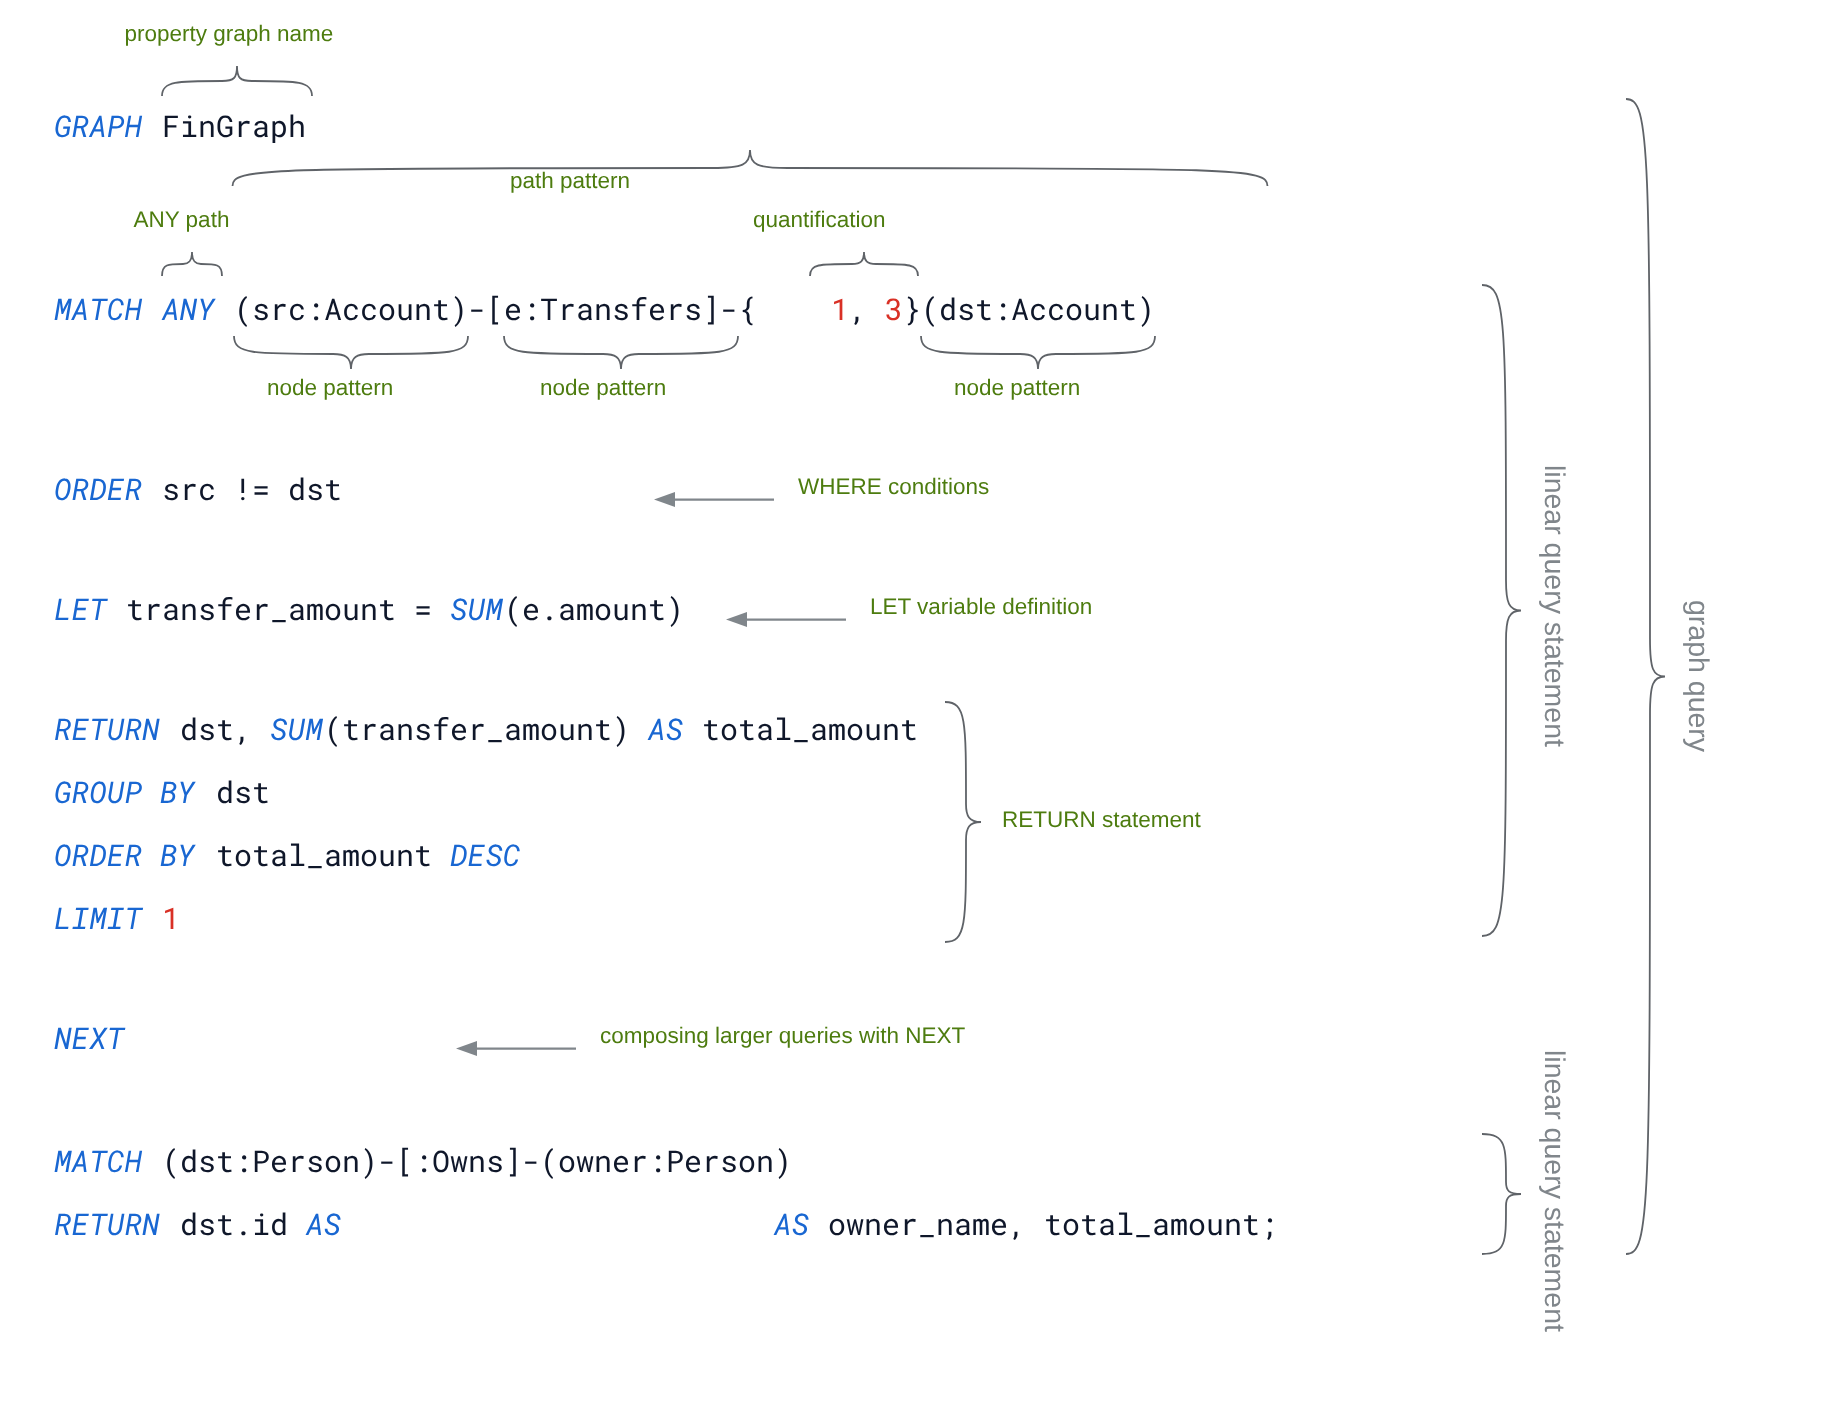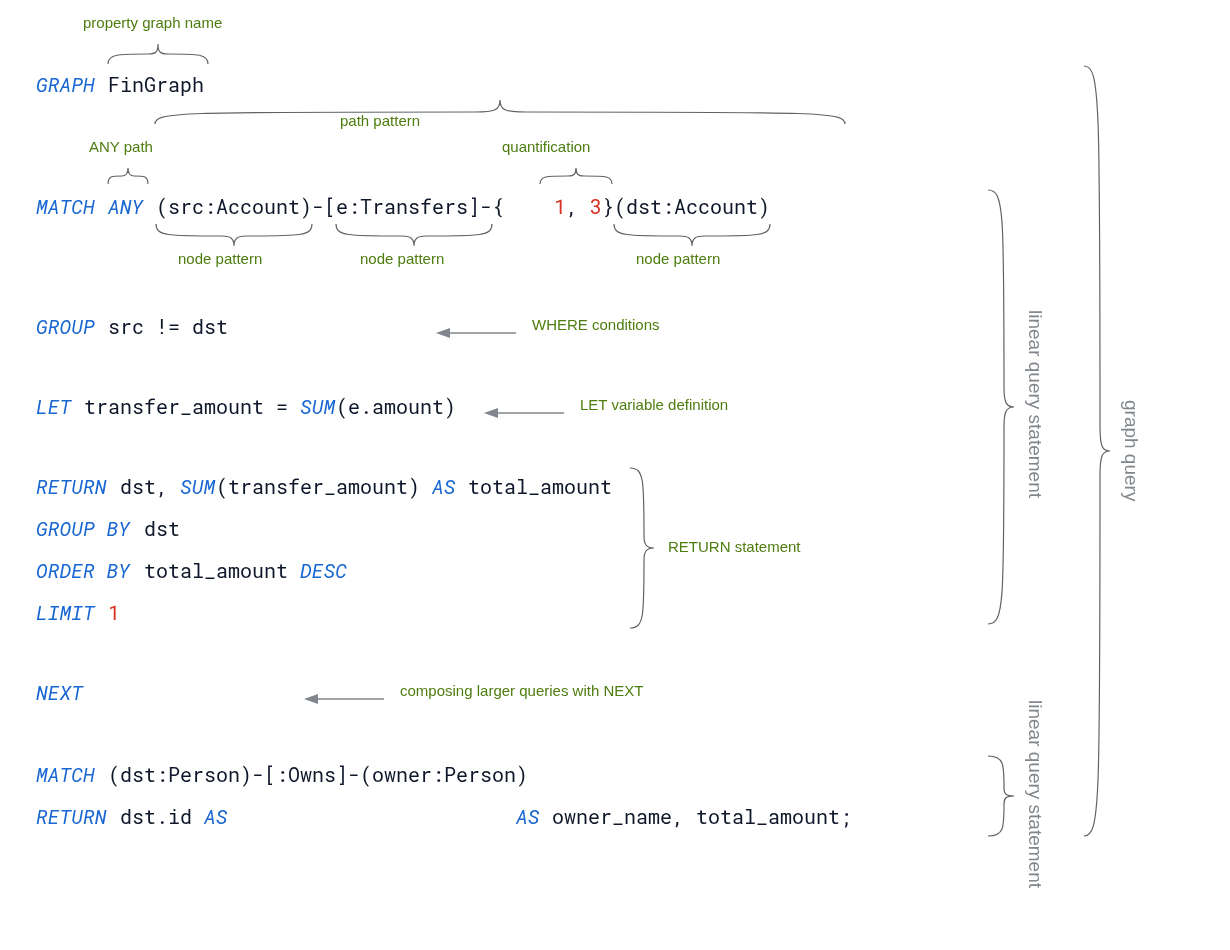--- a/index.html
+++ b/index.html
@@ -72,21 +72,21 @@
   <svg class="brace" style="left:336px; top:222px;" width="156" height="26">
     <path d="M0,2 C0,14 12,14 66,14 C74,14 78,16 78,24 C78,16 82,14 90,14 C144,14 156,14 156,2"></path>
   </svg>
   <span class="lbl" style="left:360px; top:250px;">node pattern</span>
 
   <svg class="brace" style="left:614px; top:222px;" width="156" height="26">
     <path d="M0,2 C0,14 12,14 66,14 C74,14 78,16 78,24 C78,16 82,14 90,14 C144,14 156,14 156,2"></path>
   </svg>
   <span class="lbl" style="left:636px; top:250px;">node pattern</span>
 
-  <span class="tk kw" style="left:36px;  top:314px;">GROUP</span>
+  <span class="tk kw" style="left:36px;  top:314px;">ORDER</span>
   <span class="tk txt" style="left:108px; top:314px;">src != dst</span>
 
   <svg class="arrow" style="left:436px; top:326px;" width="80" height="14">
     <line x1="12" y1="7" x2="80" y2="7"></line>
       <polygon points="0,7 14,2 14,12"></polygon>
   </svg>
   <span class="lbl" style="left:532px; top:316px;">WHERE conditions</span>
 
   <span class="tk kw" style="left:36px;  top:394px;">LET</span>
   <span class="tk txt" style="left:84px;  top:394px;">transfer_amount = </span>

